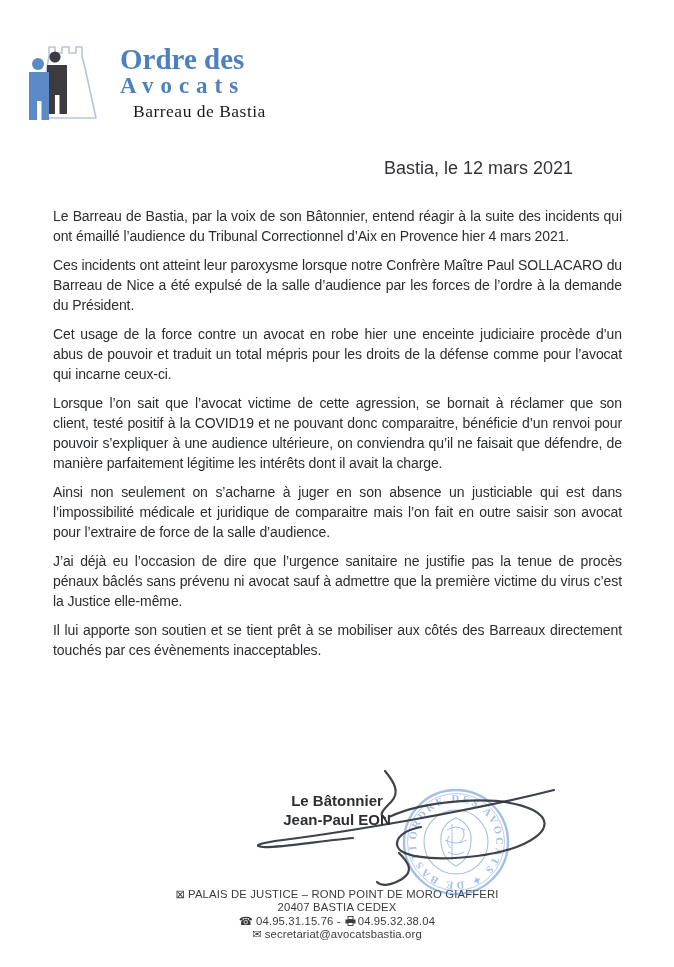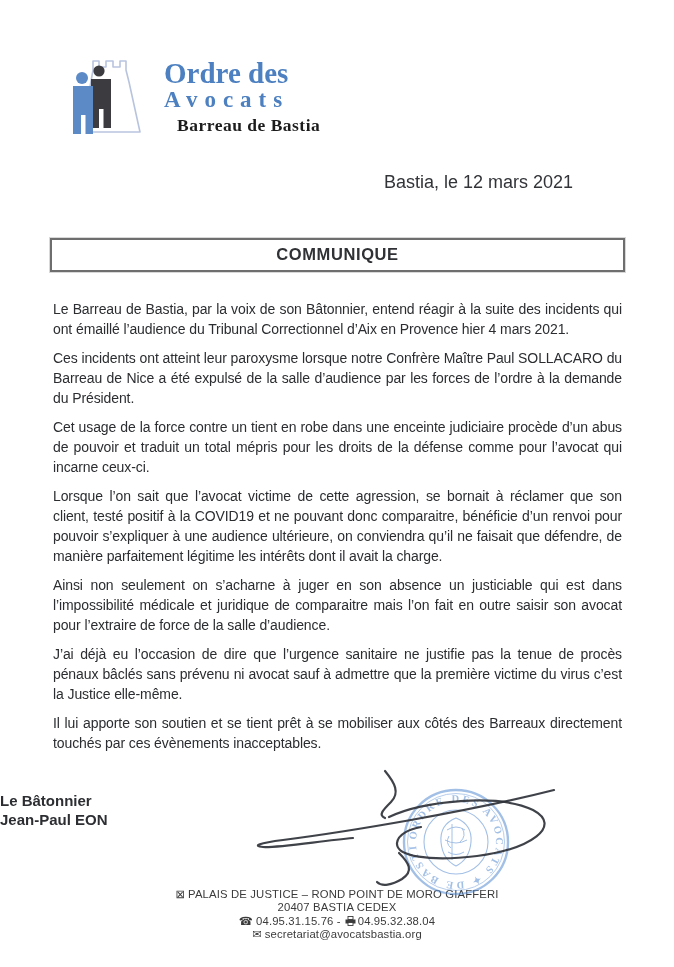--- a/index.html
+++ b/index.html
@@ -6,26 +6,26 @@
   html,body { background:#ffffff; }
   body {
     width:674px; height:967px;
     position:relative; overflow:hidden;
     font-family:"Liberation Sans", sans-serif;
     color:#2b2d30;
   }
   .page { position:relative; width:674px; height:967px; background:#fff; }
 
   
-  .logo-row { display:flex; align-items:flex-start; padding:52px 0 0 22px;margin-left:44px; }
+  .logo-row { display:flex; align-items:flex-start; padding:38px 0 0 22px; }
   .logo-mark { width:88px; height:86px; flex:0 0 auto; }
   .logo-text { margin-left:10px; padding-top:8px; font-family:"Liberation Serif", serif; }
   .org-1 { color:#4d80c0; font-weight:bold; font-size:29px; line-height:26px; }
   .org-2 { color:#4d80c0; font-weight:bold; font-size:23px; line-height:28px; letter-spacing:7px; }
-  .org-sub { color:#1c1c1c; font-size:17.5px; line-height:22px; letter-spacing:0.5px; padding-left:13px;font-weight:bold; }
+  .org-sub { color:#1c1c1c; font-size:17.5px; line-height:22px; letter-spacing:0.5px; padding-left:13px; }
 
   
   .dateline { margin-top:34px; padding-left:384px; font-size:18px; color:#323438; }
 
   
   .title-box {
     margin:45px 49px 0 50px;
     border:2px solid #6e6e6e;
     box-shadow:0 0 0 1px #d8d8d8;
     text-align:center;
@@ -38,21 +38,21 @@
   .letter-body p {
     font-size:14px; line-height:20px;
     text-align:justify; color:#2b2d30;
     margin:0 0 9px 0;
     letter-spacing:-0.1px;
   }
 
   
   .sig-block {
     position:absolute; top:791px; left:0; width:674px;
-    z-index:1;
+    text-align:center; z-index:1;
   }
   .sig-block .sig-line { font-size:15px; font-weight:bold; line-height:19px; color:#2c2e32; }
 
   
   .letter-footer {
     position:absolute; top:888px; left:0; width:674px;
     text-align:center; z-index:1;
     font-size:11.3px; line-height:13.4px; color:#3b3b3b; letter-spacing:0.15px;
   }
   .letter-footer .icon { display:inline-block; margin-right:3px; }
@@ -87,28 +87,25 @@
     </svg>
     <div class="logo-text">
       <div class="org-1">Ordre des</div>
       <div class="org-2">Avocats</div>
       <div class="org-sub">Barreau de Bastia</div>
     </div>
   </div>
 
   <div class="dateline">Bastia, le 12 mars 2021</div>
 
-  <div class="title-box">
-    <h1>COMMUNIQUE</h1>
-  </div>
 
   <div class="letter-body">
     <p>Le Barreau de Bastia, par la voix de son Bâtonnier, entend réagir à la suite des incidents qui ont émaillé l’audience du Tribunal Correctionnel d’Aix en Provence hier 4 mars 2021.</p>
     <p>Ces incidents ont atteint leur paroxysme lorsque notre Confrère Maître Paul SOLLACARO du Barreau de Nice a été expulsé de la salle d’audience par les forces de l’ordre à la demande du Président.</p>
-    <p>Cet usage de la force contre un tient en robe dans une enceinte judiciaire procède d’un abus de pouvoir et traduit un total mépris pour les droits de la défense comme pour l’avocat qui incarne ceux-ci.</p>
+    <p>Cet usage de la force contre un avocat en robe hier une enceinte judiciaire procède d’un abus de pouvoir et traduit un total mépris pour les droits de la défense comme pour l’avocat qui incarne ceux-ci.</p>
     <p>Lorsque l’on sait que l’avocat victime de cette agression, se bornait à réclamer que son client, testé positif à la COVID19 et ne pouvant donc comparaitre, bénéficie d’un renvoi pour pouvoir s’expliquer à une audience ultérieure, on conviendra qu’il ne faisait que défendre, de manière parfaitement légitime les intérêts dont il avait la charge.</p>
     <p>Ainsi non seulement on s’acharne à juger en son absence un justiciable qui est dans l’impossibilité médicale et juridique de comparaitre mais l’on fait en outre saisir son avocat pour l’extraire de force de la salle d’audience.</p>
     <p>J’ai déjà eu l’occasion de dire que l’urgence sanitaire ne justifie pas la tenue de procès pénaux bâclés sans prévenu ni avocat sauf à admettre que la première victime du virus c’est la Justice elle-même.</p>
     <p>Il lui apporte son soutien et se tient prêt à se mobiliser aux côtés des Barreaux directement touchés par ces évènements inacceptables.</p>
   </div>
 
   <div class="sig-block">
     <div class="sig-line">Le Bâtonnier</div>
     <div class="sig-line">Jean-Paul EON</div>
   </div>

